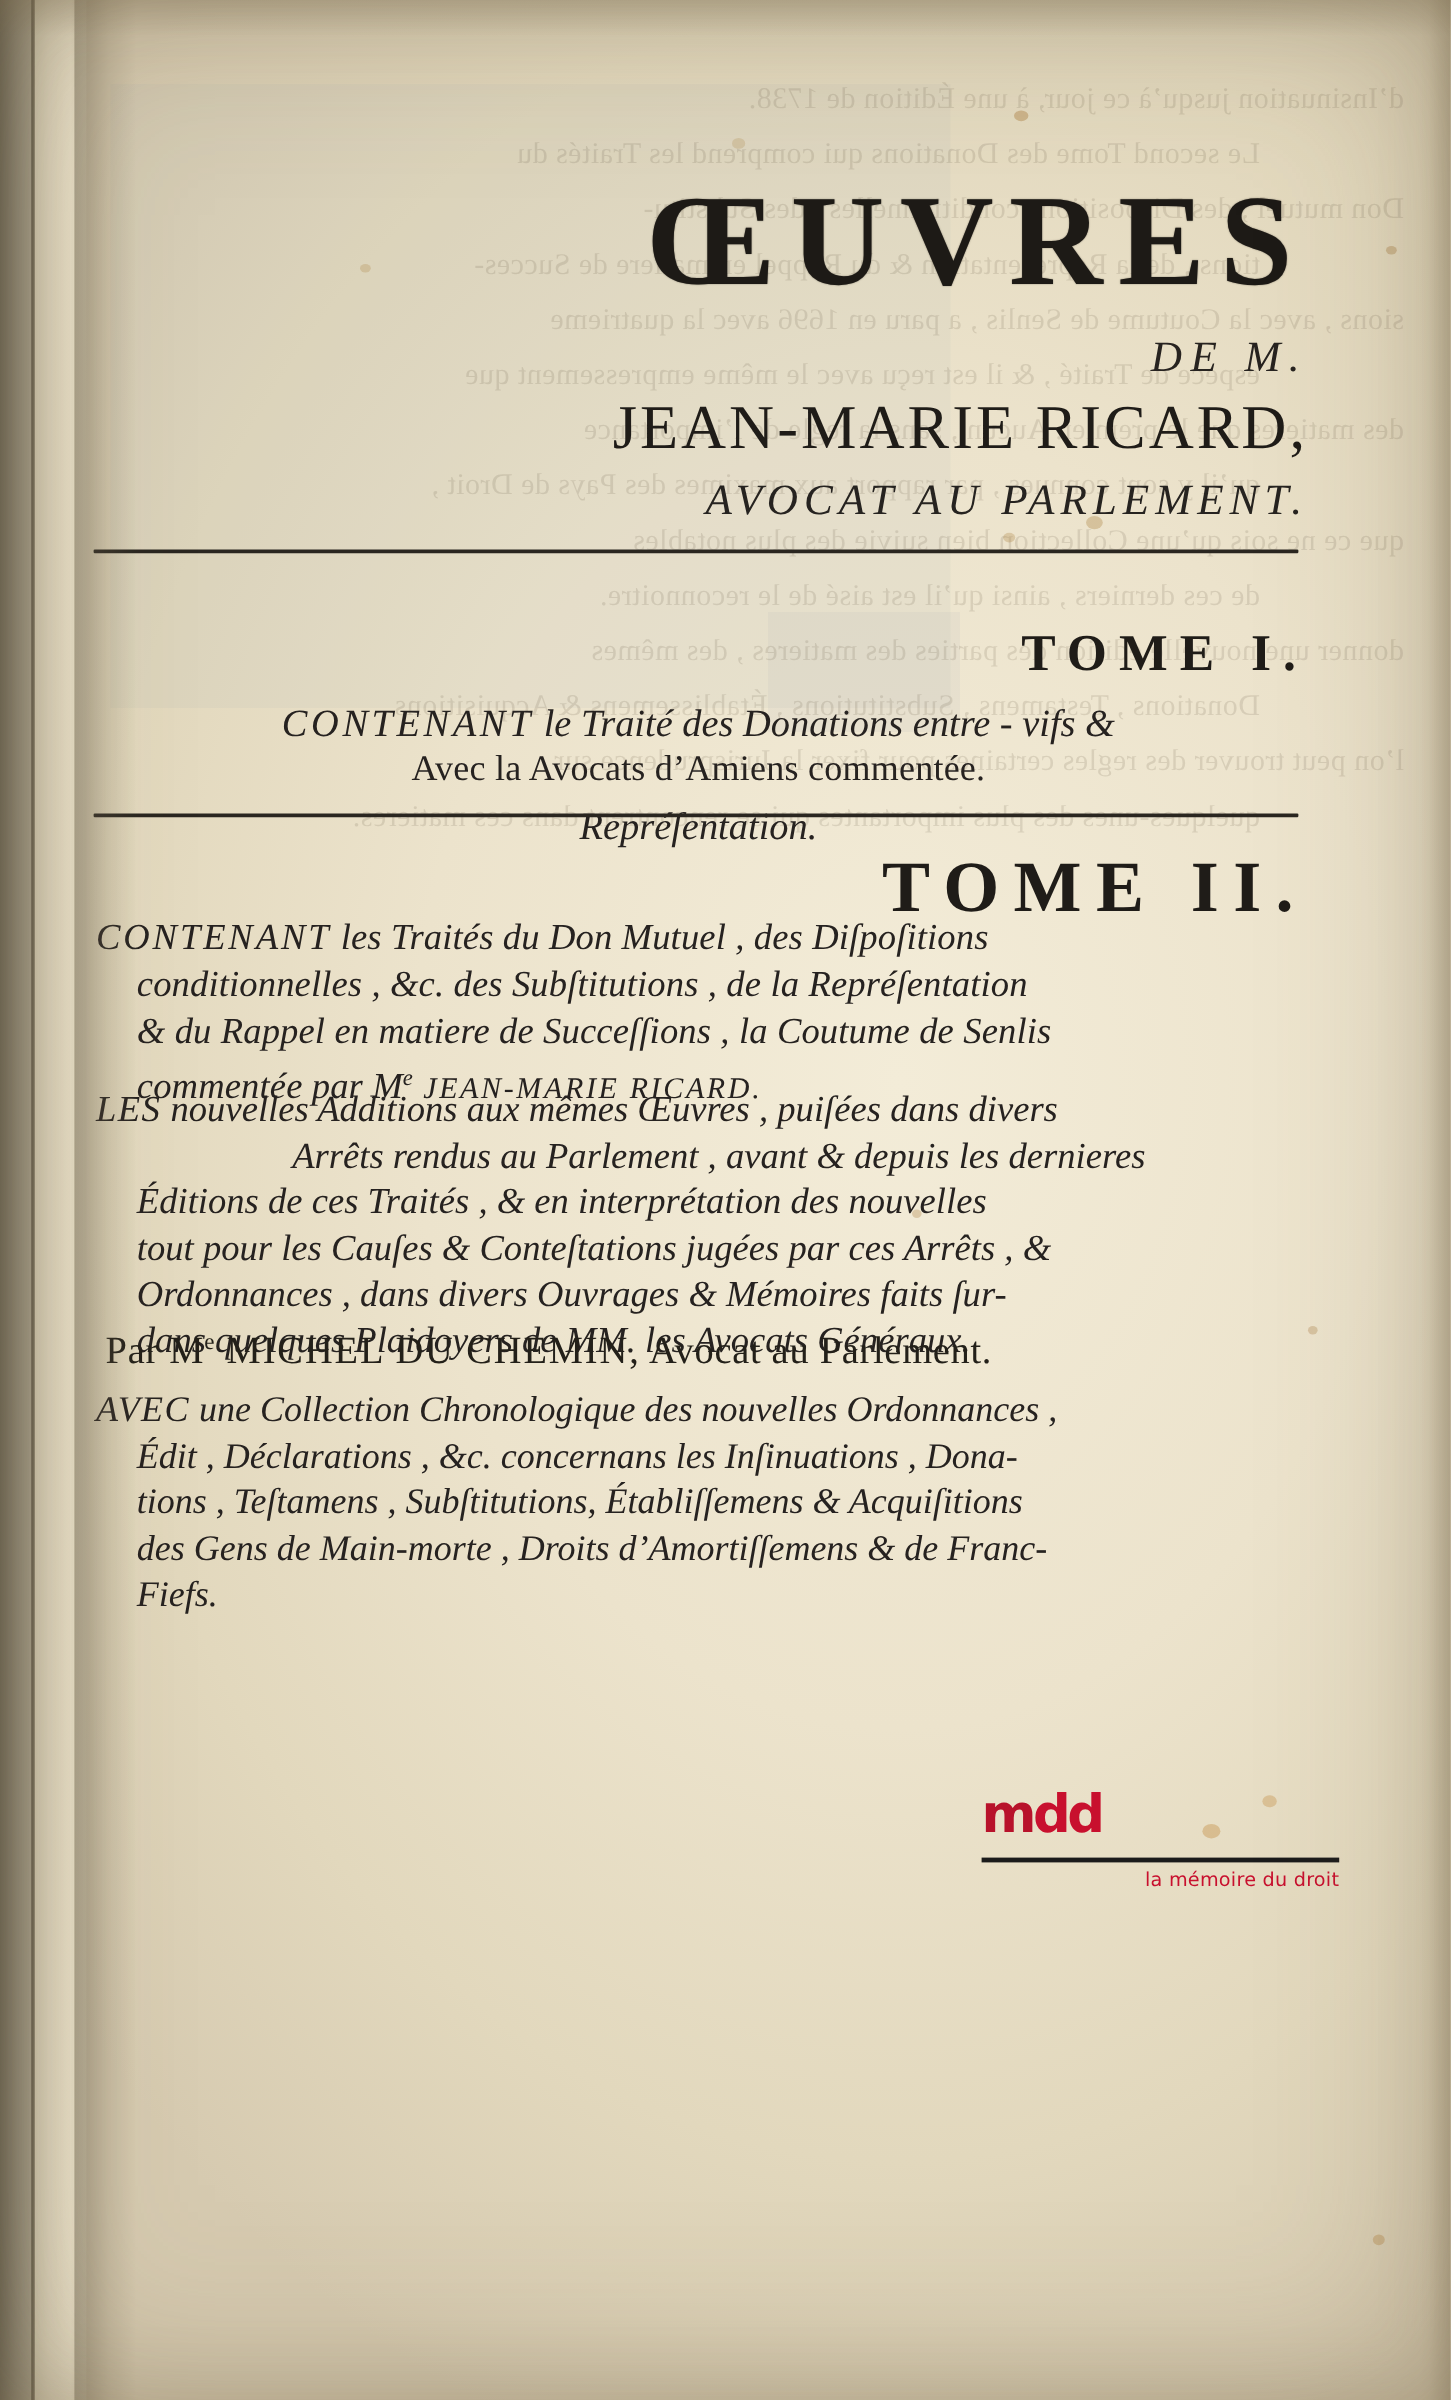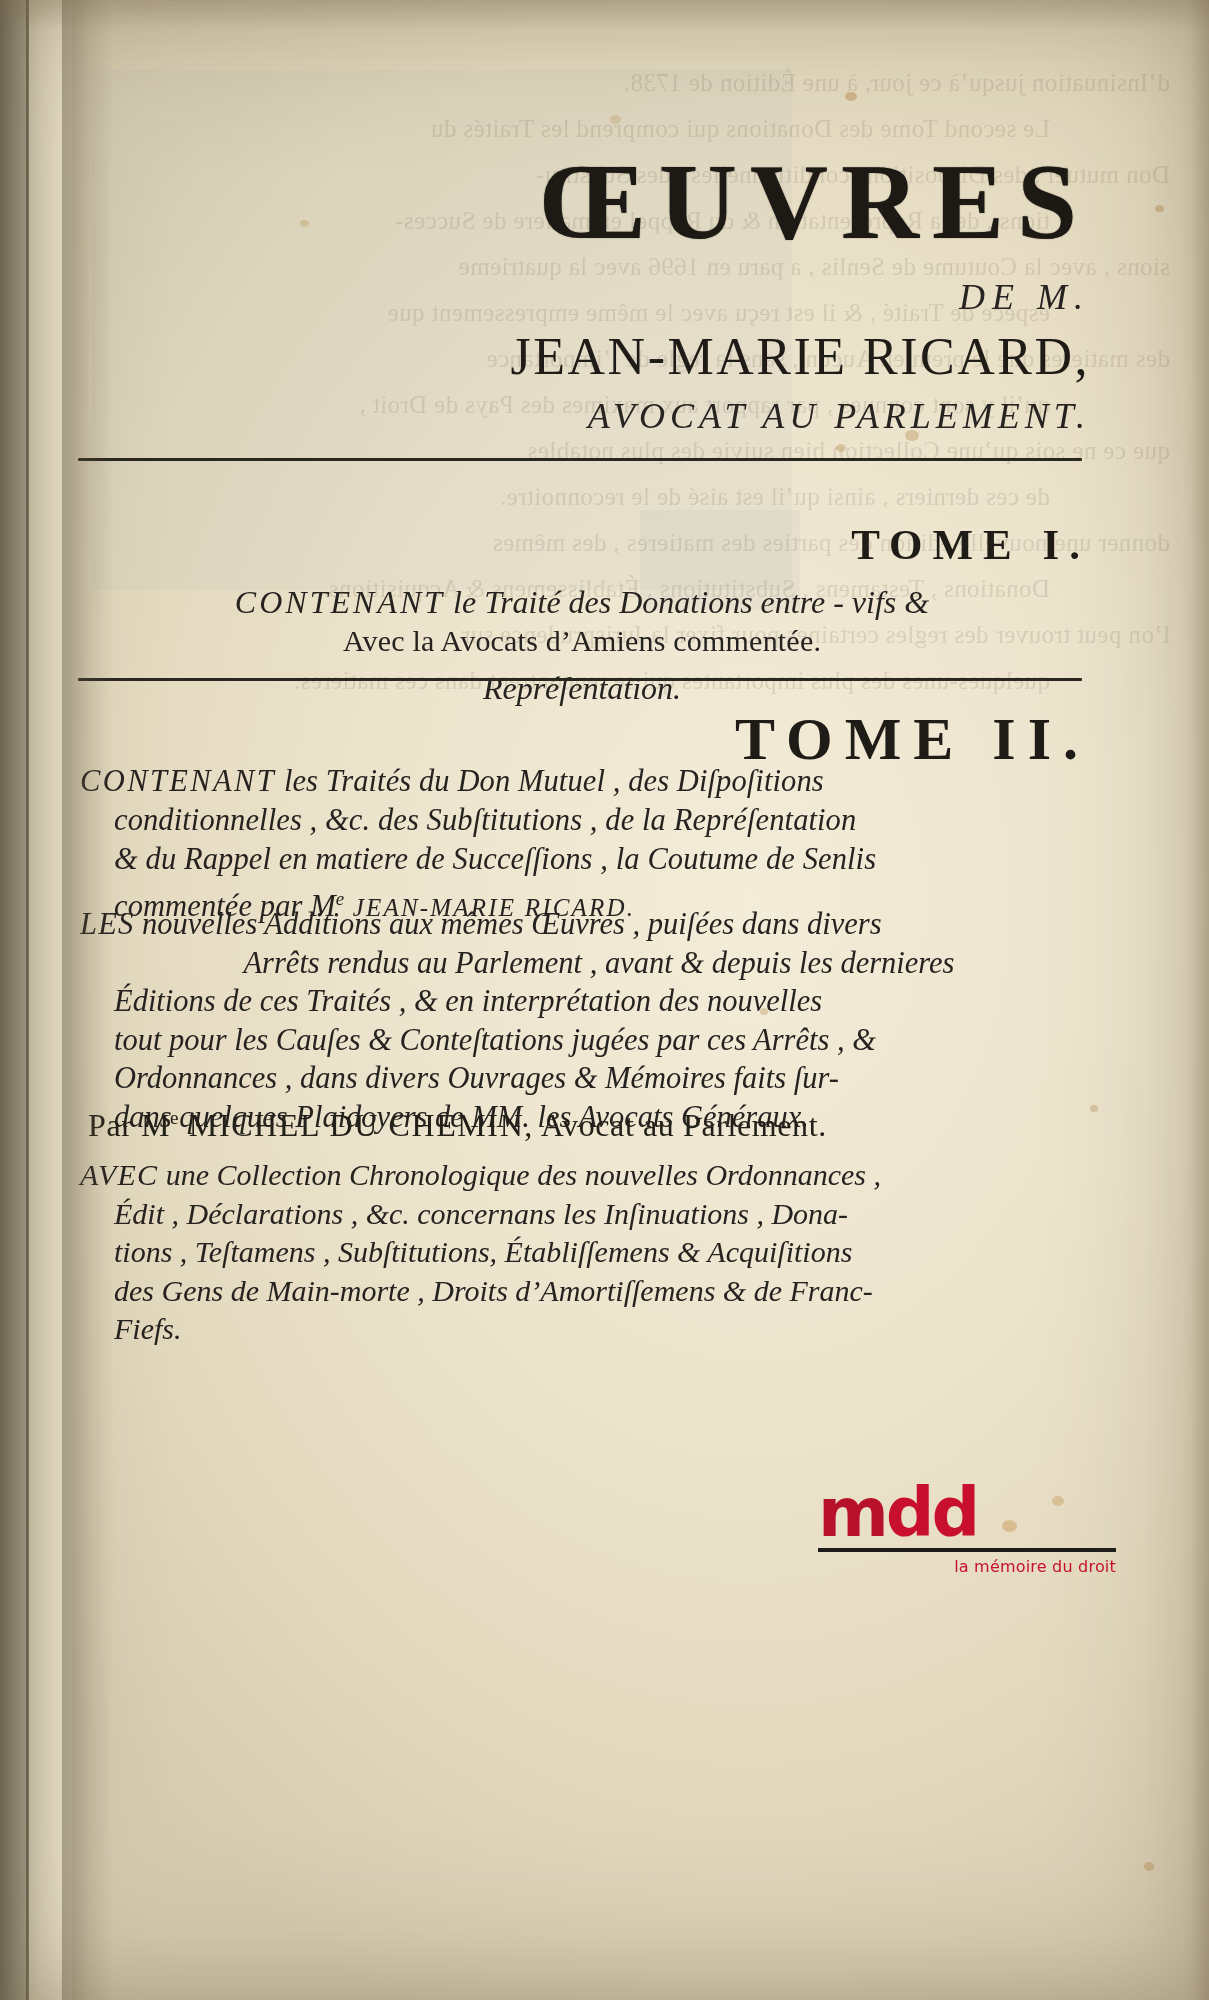--- a/index.html
+++ b/index.html
@@ -130,21 +130,21 @@
   }
   .t-par .caps{letter-spacing:1.6px;}
   .t-avec2{top:1156px;font-size:30px;line-height:38.5px;}
 
   
   .logo{
     position:absolute;left:818px;top:1482px;width:320px;height:90px;
   }
   .logo-mark{
     font-family:"DejaVu Sans", sans-serif;
-    font-size:68px;font-weight:700;color:#c8102e;line-height:62px;
+    font-size:44px;font-weight:700;color:#c8102e;line-height:62px;
     letter-spacing:-3px;
   }
   .logo-mark .m{color:#b8122b;}
   .logo-mark .d1{color:#c8102e;}
   .logo-mark .d2{color:#c8102e;}
   .logo-bar{
     width:298px;height:4px;background:#1b1b1b;margin-top:4px;
   }
   .logo-tag{
     font-family:"DejaVu Sans", sans-serif;

